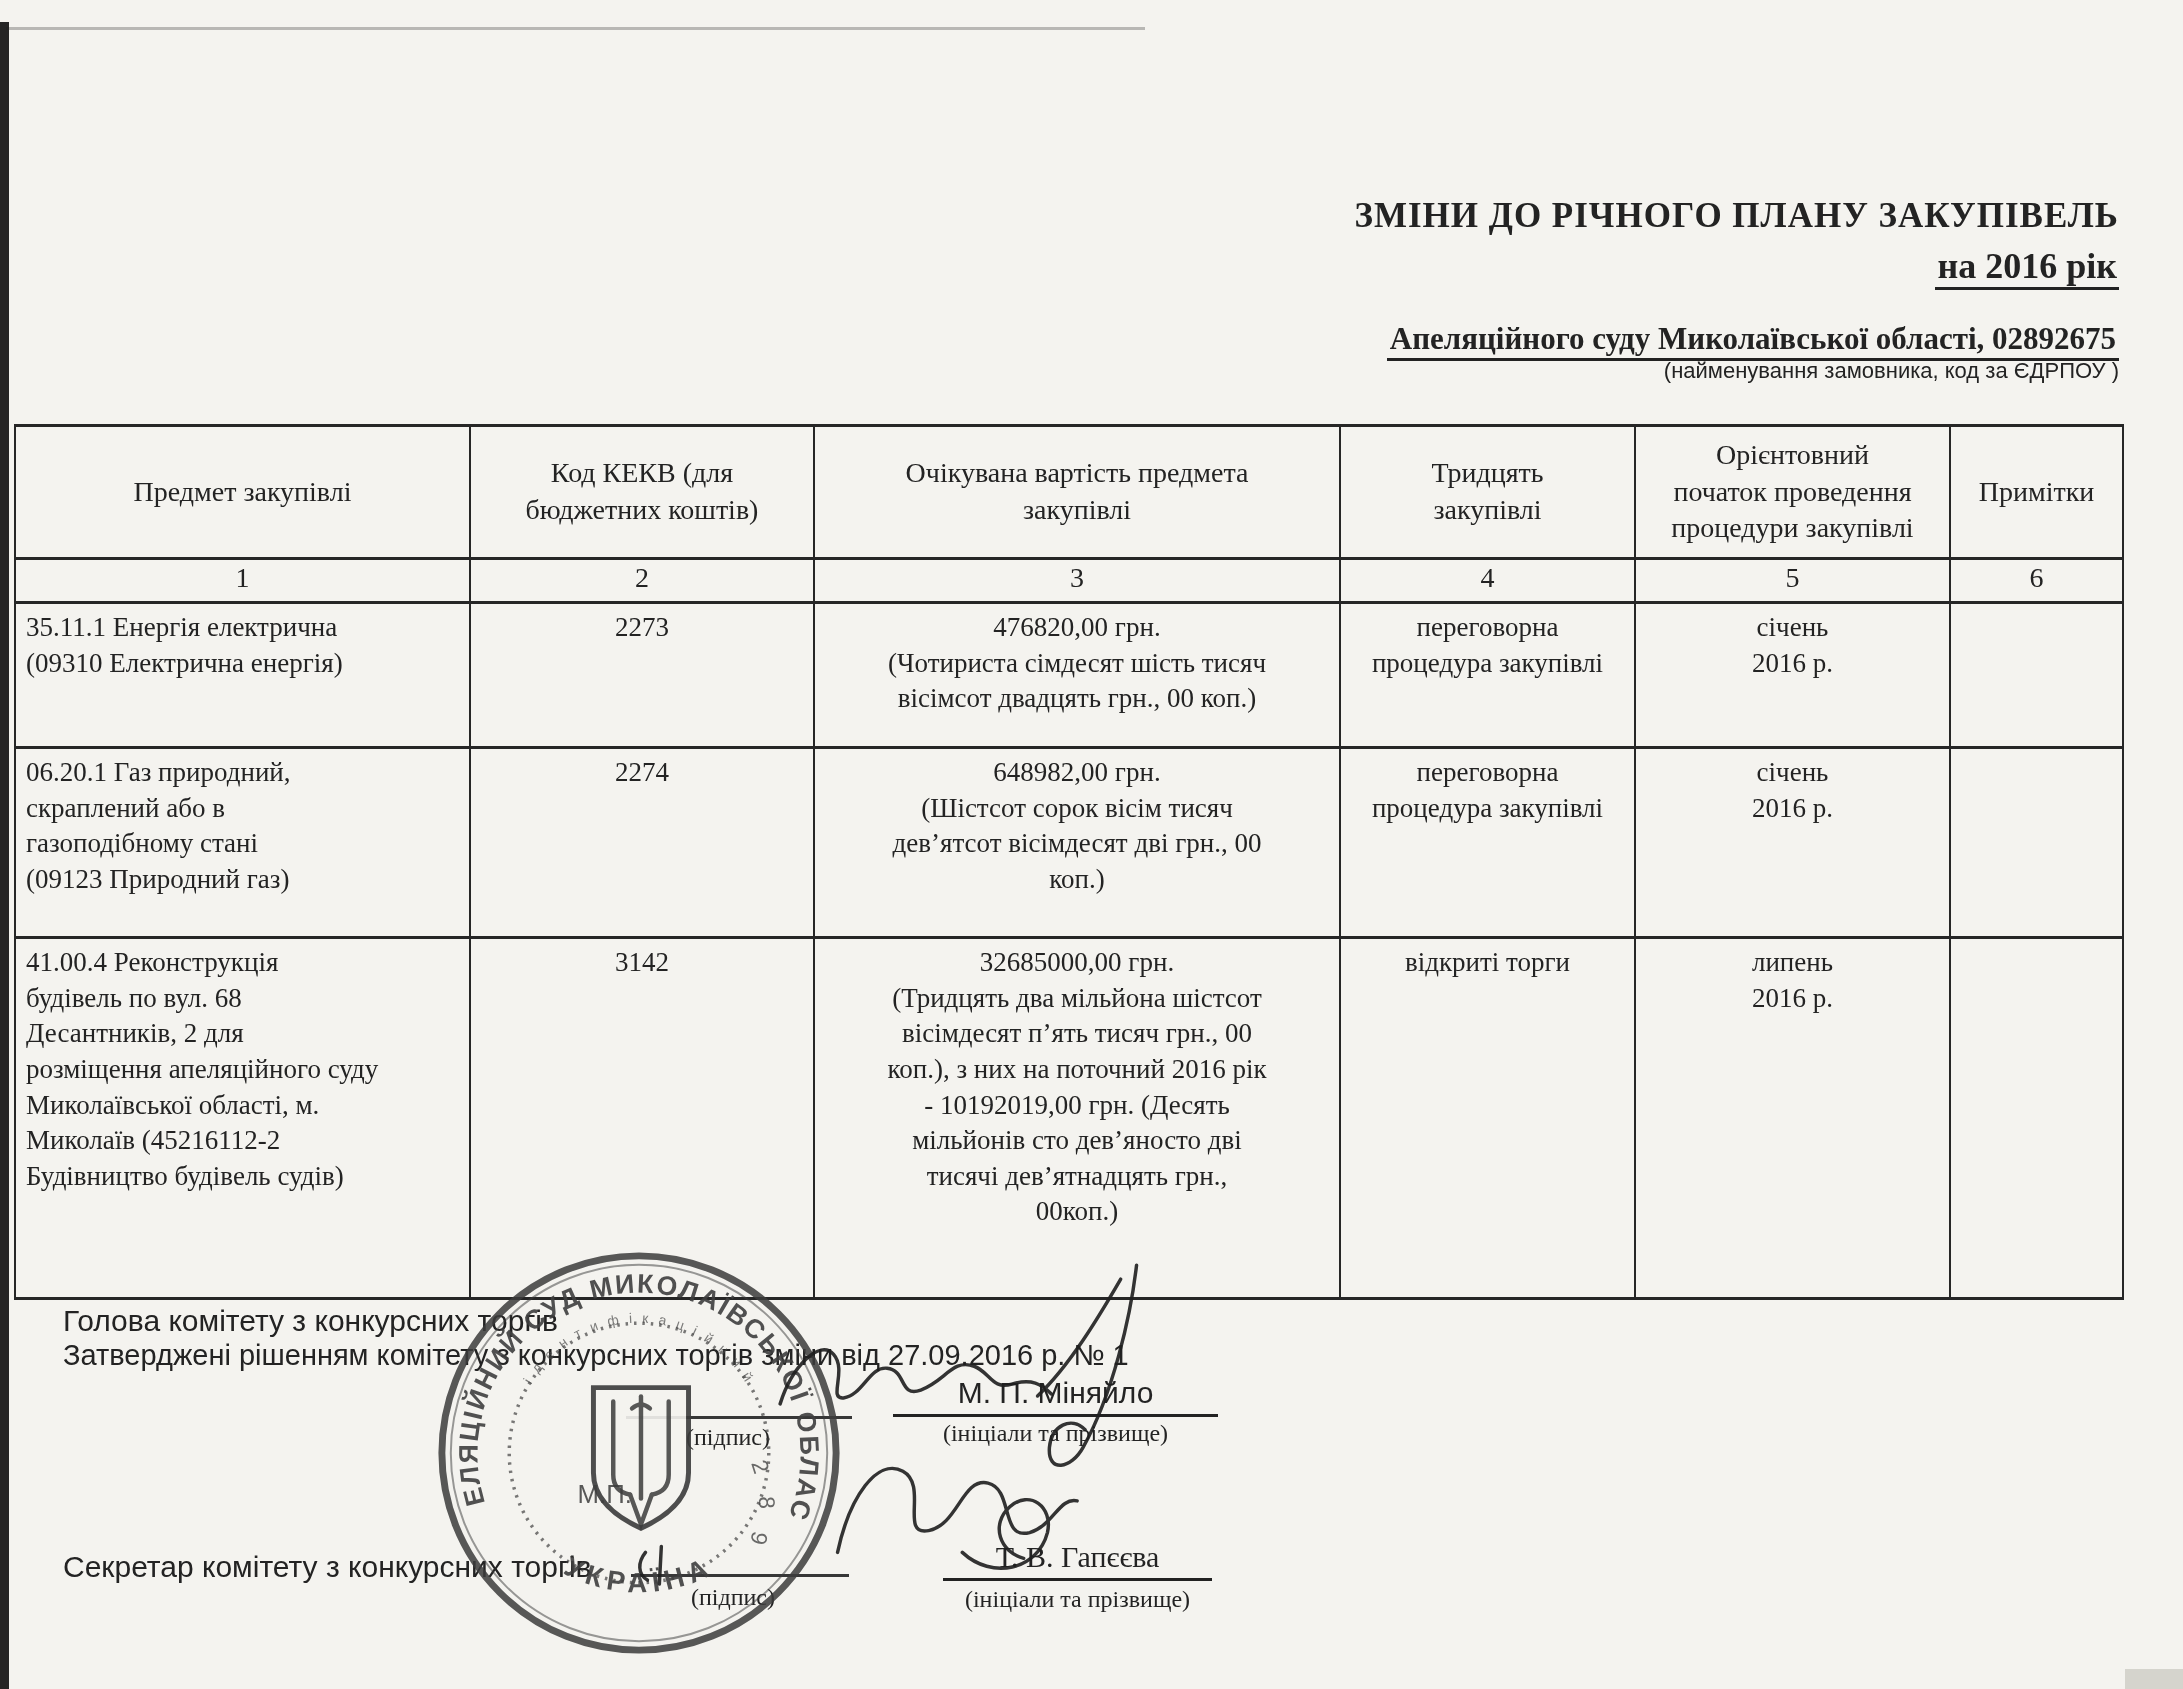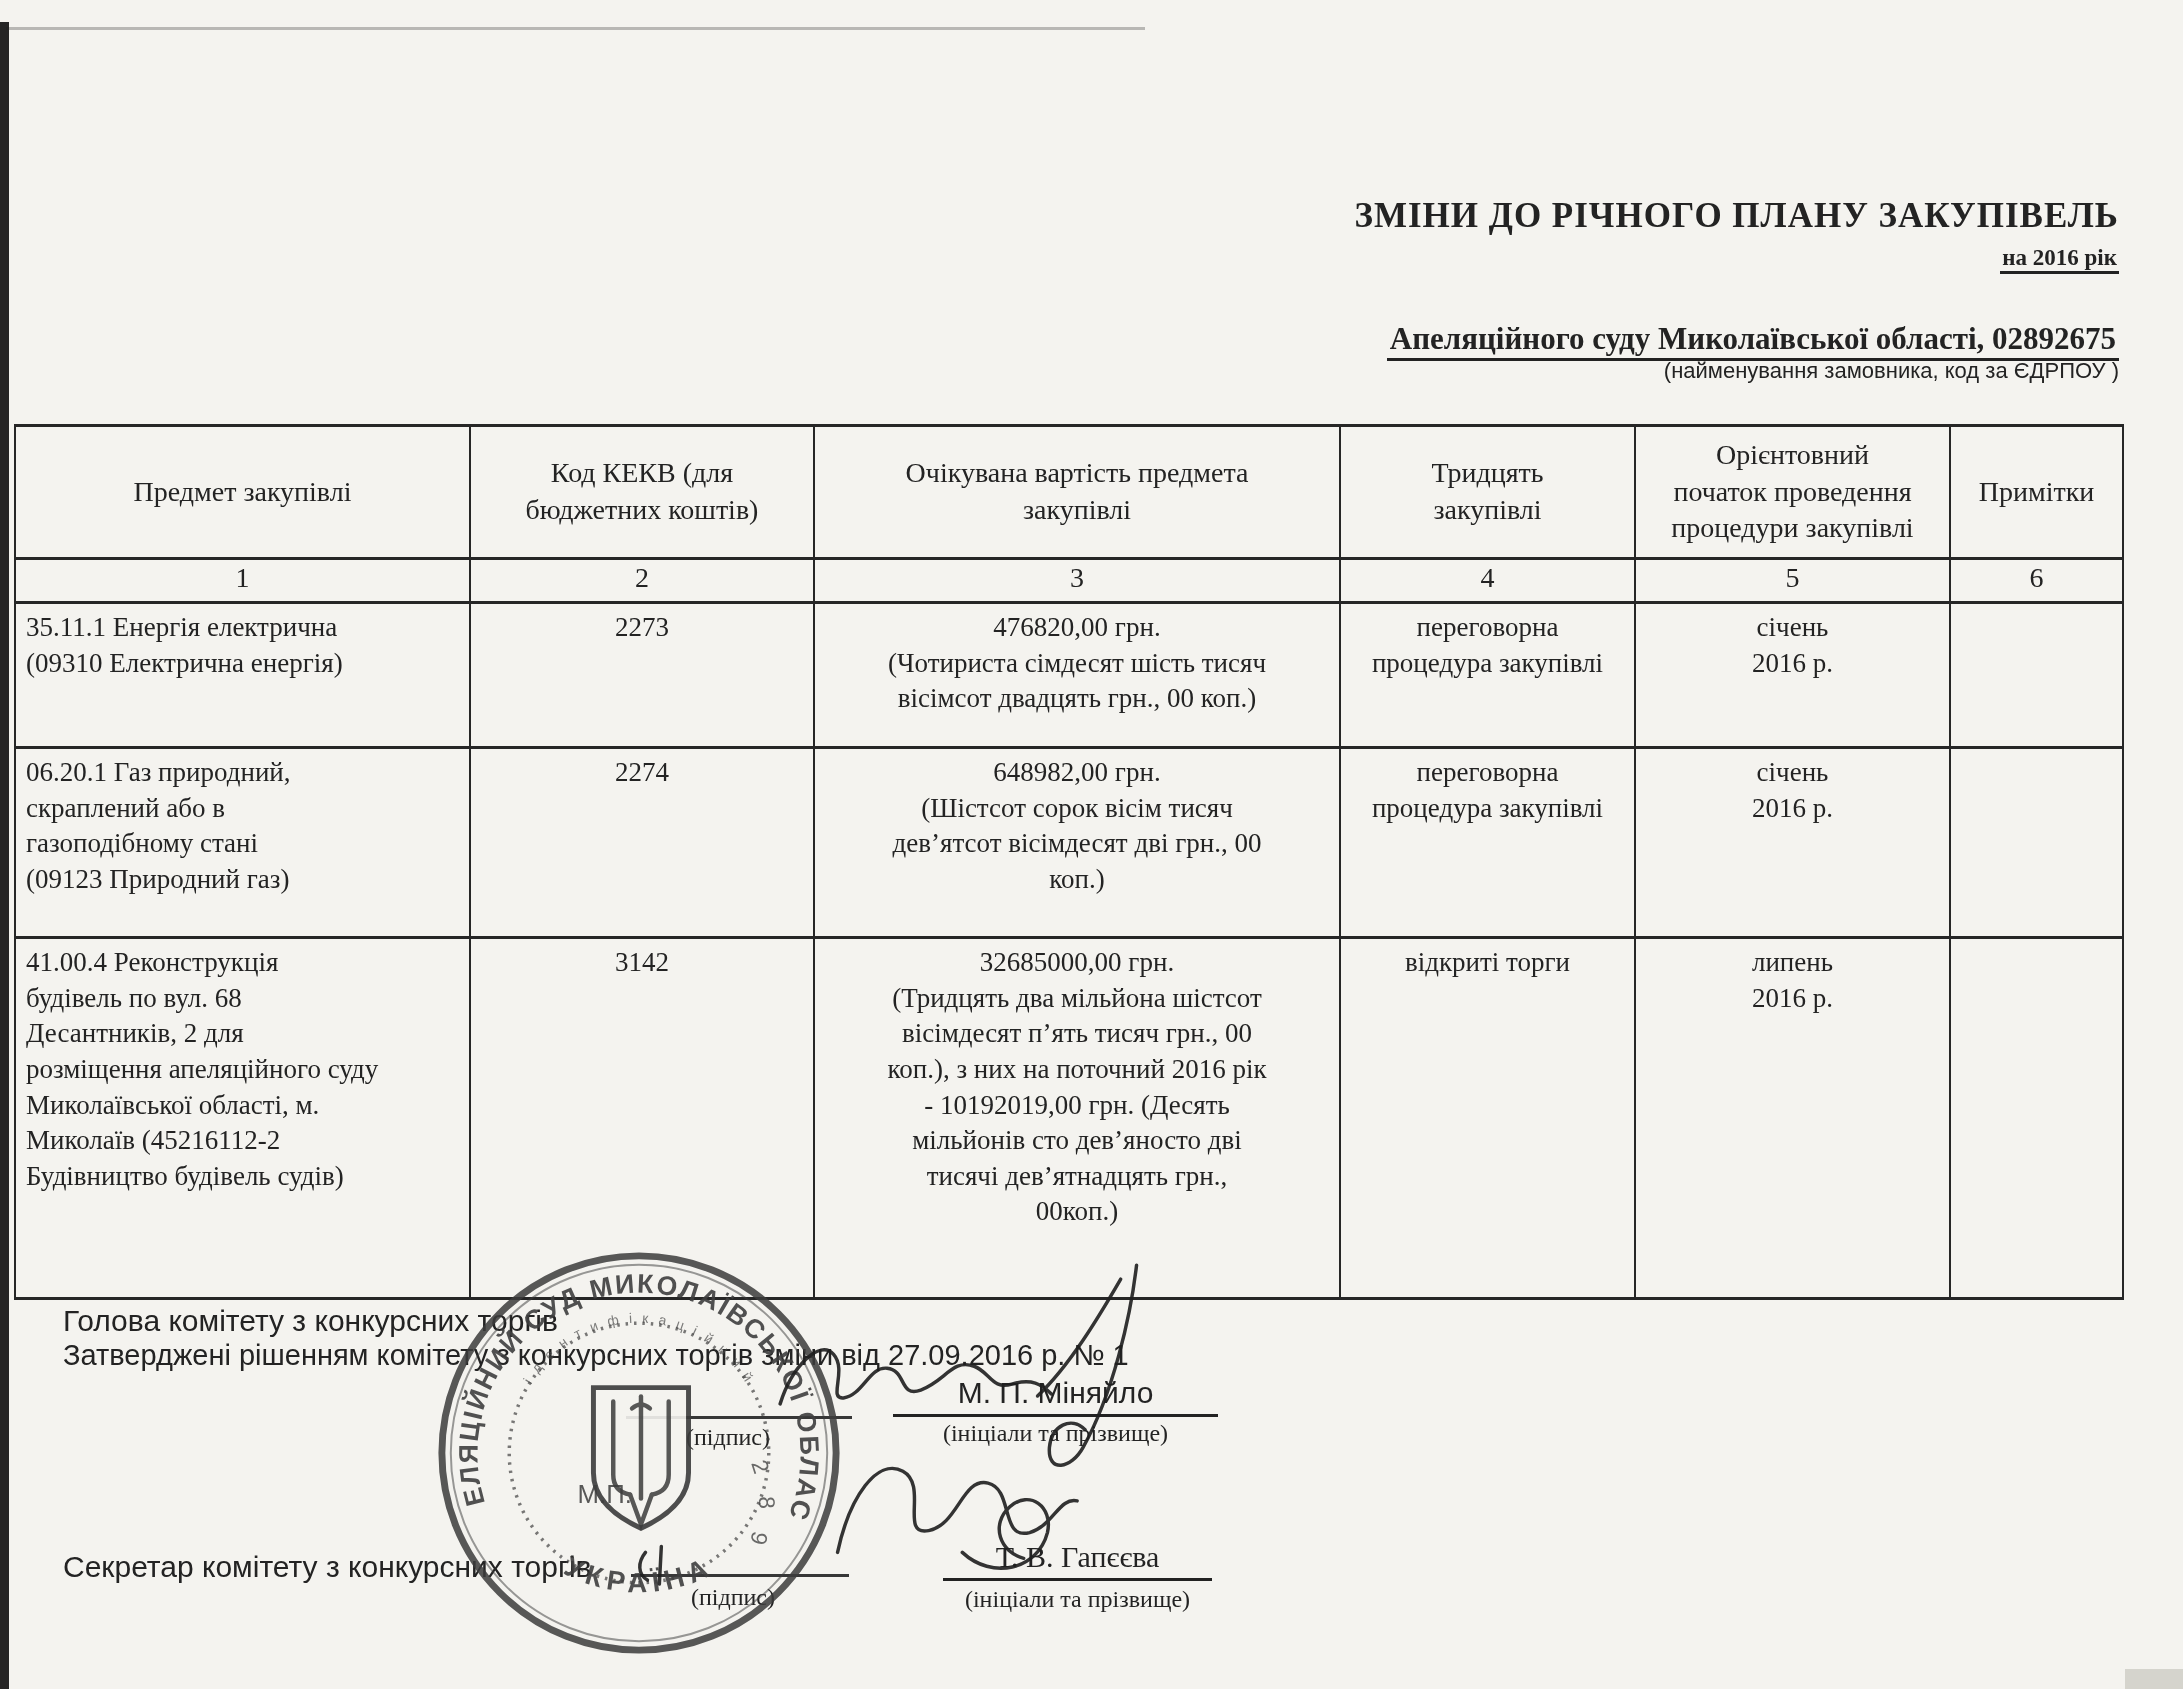--- a/index.html
+++ b/index.html
@@ -12,21 +12,21 @@
     color:#232323;
   }
   
   .edge-strip{position:absolute;left:0;top:22px;width:9px;height:1668px;background:#141414;opacity:.92;}
   .edge-topline{position:absolute;left:6px;top:27px;width:1139px;height:3px;background:rgba(30,30,30,.28);}
   .corner-noise{position:absolute;left:2125px;top:1669px;width:58px;height:21px;background:rgba(120,118,105,.25);}
 
   
   .center-band{position:absolute;left:0;width:2119px;text-align:right;}
   .title1{top:196px;font-size:35px;font-weight:bold;letter-spacing:1px;}
-  .title2{top:245px;font-size:23px;font-weight:bold;}
+  .title2{top:245px;font-size:36px;font-weight:bold;}
   .title2 span{border-bottom:3px solid #222;padding:0 2px 1px;}
   .subtitle{top:313px;font-size:31px;font-weight:bold;margin-top:8px;}
   .subtitle span{border-bottom:3px solid #222;padding:0 3px 2px;}
   .subnote{top:358px;font-size:22px;font-family:"Liberation Sans",sans-serif;font-weight:normal;}
 
   
   .doc-table{
     position:absolute;left:14px;top:424px;
     width:2108px;border-collapse:collapse;table-layout:fixed;
     font-size:27px;line-height:1.32;

